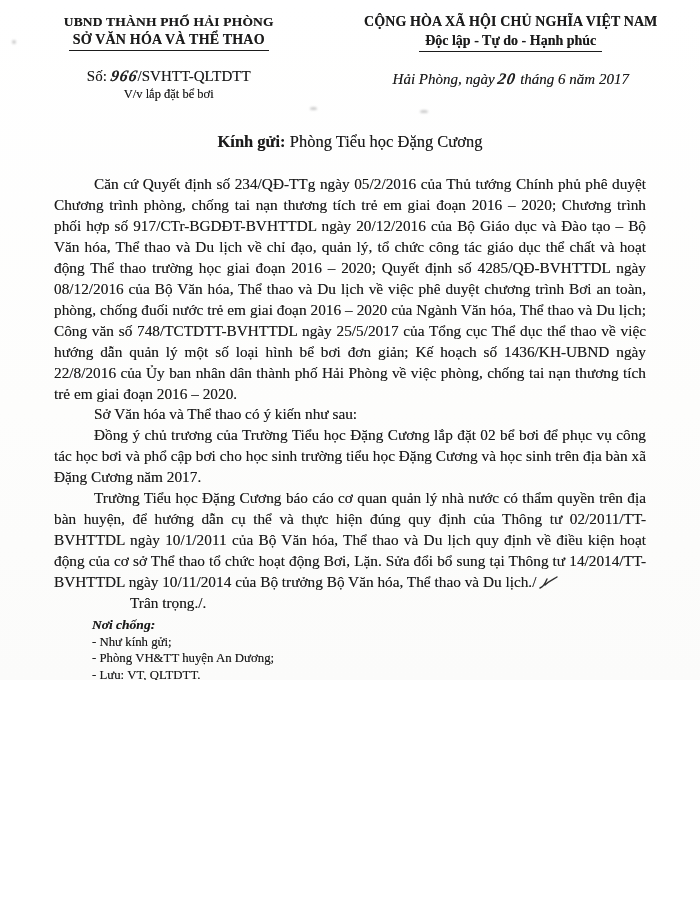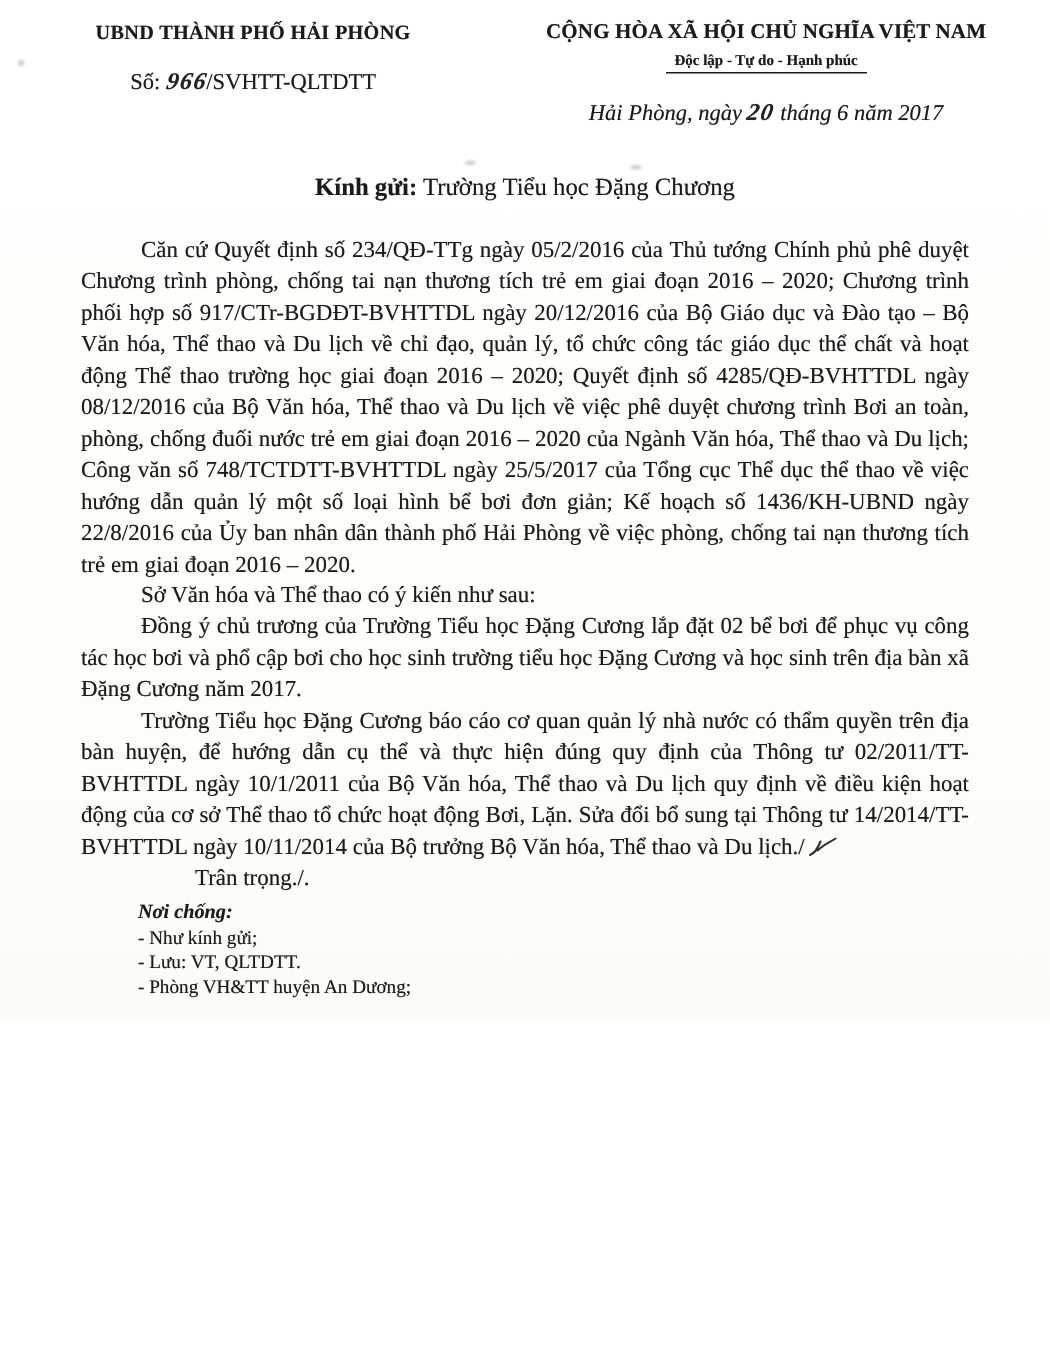--- a/index.html
+++ b/index.html
@@ -15,21 +15,21 @@
   
   .header{display:flex;padding:14px 8px 0 8px;}
   .header-left{width:47%;text-align:center;}
   .header-right{width:53%;text-align:center;}
   .h-org1{font-size:13.5px;font-weight:bold;letter-spacing:0.2px;}
   .h-org2{font-size:14px;font-weight:bold;display:inline-block;border-bottom:1.6px solid #1b1b1b;padding:1px 4px 2px 4px;letter-spacing:0.2px;}
   .h-so{margin-top:16px;font-size:15px;}
   .handwritten{font-style:italic;font-weight:bold;display:inline-block;transform:skewX(-10deg);font-size:16px;letter-spacing:1px;color:#222;}
   .h-subject{font-size:12.5px;margin-top:2px;}
   .h-nat1{font-size:14px;font-weight:bold;letter-spacing:0.1px;}
-  .h-nat2{font-size:10px;font-weight:bold;display:inline-block;border-bottom:1.7px solid #1b1b1b;padding:1px 6px 2px 6px;margin-top:2px;text-align:center;}
+  .h-nat2{font-size:14px;font-weight:bold;display:inline-block;border-bottom:1.7px solid #1b1b1b;padding:1px 6px 2px 6px;margin-top:2px;text-align:center;}
   .h-date{margin-top:18px;font-size:15px;font-style:italic;}
   
   .recipient{text-align:center;margin-top:30px;font-size:16.5px;}
   .recipient .label{font-weight:bold;}
   
   .body-text{margin:22px 54px 0 54px;font-size:15.3px;line-height:1.37;text-align:justify;}
   .body-text p{margin:0;text-indent:40px;}
   .closing{margin:1px 0 0 54px;font-size:15.3px;text-indent:76px;}
   .pen-mark{display:inline-block;vertical-align:-4px;margin-left:2px;}
   
@@ -52,56 +52,58 @@
 
 <div class="page">
 
   <div class="speck s1"></div>
   <div class="speck s2"></div>
   <div class="speck s3"></div>
 
   <div class="header">
     <div class="header-left">
       <div class="h-org1">UBND THÀNH PHỐ HẢI PHÒNG</div>
+      <div><span class="h-org2">SỞ VĂN HÓA VÀ THỂ THAO</span></div>
       <div class="h-so">
         <span>Số:</span>
         <span class="handwritten">966</span><span>/SVHTT-QLTDTT</span>
       </div>
+      <div class="h-subject">V/v lắp đặt bể bơi</div>
     </div>
     <div class="header-right">
       <div class="h-nat1">CỘNG HÒA XÃ HỘI CHỦ NGHĨA VIỆT NAM</div>
       <div><span class="h-nat2">Độc lập - Tự do - Hạnh phúc</span></div>
       <div class="h-date">
         <span>Hải Phòng, ngày</span>
         <span class="handwritten">20</span>
         <span>tháng 6  năm 2017</span>
       </div>
     </div>
   </div>
 
   <div class="recipient">
     <span class="label">Kính gửi:</span>
-    <span>Trường Tiểu học Đặng Chương</span>
+    <span>Phòng Tiểu học Đặng Cương</span>
   </div>
 
   <div class="body-text">
     <p>Căn cứ Quyết định số 234/QĐ-TTg ngày 05/2/2016 của Thủ tướng Chính phủ phê duyệt Chương trình phòng, chống tai nạn thương tích trẻ em giai đoạn 2016 – 2020; Chương trình phối hợp số 917/CTr-BGDĐT-BVHTTDL ngày 20/12/2016 của Bộ Giáo dục và Đào tạo – Bộ Văn hóa, Thể thao và Du lịch về chỉ đạo, quản lý, tổ chức công tác giáo dục thể chất và hoạt động Thể thao trường học giai đoạn 2016 – 2020; Quyết định số 4285/QĐ-BVHTTDL ngày 08/12/2016 của Bộ Văn hóa, Thể thao và Du lịch về việc phê duyệt chương trình Bơi an toàn, phòng, chống đuối nước trẻ em giai đoạn 2016 – 2020 của Ngành Văn hóa, Thể thao và Du lịch; Công văn số 748/TCTDTT-BVHTTDL ngày 25/5/2017 của Tổng cục Thể dục thể thao về việc hướng dẫn quản lý một số loại hình bể bơi đơn giản; Kế hoạch số 1436/KH-UBND ngày 22/8/2016 của Ủy ban nhân dân thành phố Hải Phòng về việc phòng, chống tai nạn thương tích trẻ em giai đoạn 2016 – 2020.</p>
     <p>Sở Văn hóa và Thể thao có ý kiến như sau:</p>
     <p>Đồng ý chủ trương của Trường Tiểu học Đặng Cương lắp đặt 02 bể bơi để phục vụ công tác học bơi và phổ cập bơi cho học sinh trường tiểu học Đặng Cương và học sinh trên địa bàn xã Đặng Cương năm 2017.</p>
     <p><span>Trường Tiểu học Đặng Cương báo cáo cơ quan quản lý nhà nước có thẩm quyền trên địa bàn huyện, để hướng dẫn cụ thể và thực hiện đúng quy định của Thông tư 02/2011/TT-BVHTTDL ngày 10/1/2011 của Bộ Văn hóa, Thể thao và Du lịch  quy định về điều kiện hoạt động của cơ sở Thể thao tổ chức hoạt động Bơi, Lặn. Sửa đổi bổ sung tại Thông tư 14/2014/TT-BVHTTDL ngày 10/11/2014 của Bộ trưởng Bộ Văn hóa, Thể thao và Du lịch./</span><svg class="pen-mark" width="20" height="16" viewBox="0 0 20 16">
           <path d="M2,13 C5,12 7,9 9,4 M7,10 C11,6 16,4 19,2" stroke="#2f2f2f" stroke-width="1.4" fill="none" stroke-linecap="round"></path>
         </svg></p>
   </div>
   <div class="closing">Trân trọng./.</div>
 
   <div class="noi-nhan">
     <div class="nn-label">Nơi chống:</div>
     <div>- Như kính gửi;</div>
+    <div>- Phòng VH&amp;TT huyện An Dương;</div>
     <div>- Lưu: VT, QLTDTT.</div>
-    <div>- Phòng VH&amp;TT huyện An Dương;</div>
   </div>
 
   <div class="signature">
     <div class="sig-line">KT. GIÁM ĐỐC</div>
     <div class="sig-line">PHÓ GIÁM ĐỐC</div>
 
     <svg class="stamp" width="126" height="126" viewBox="0 0 160 160">
       <defs>
         <path id="arcTop" d="M 16,82 A 64,64 0 0 1 144,82" fill="none"></path>
         <path id="arcBot" d="M 26,84 A 56,56 0 0 0 134,84" fill="none"></path>

